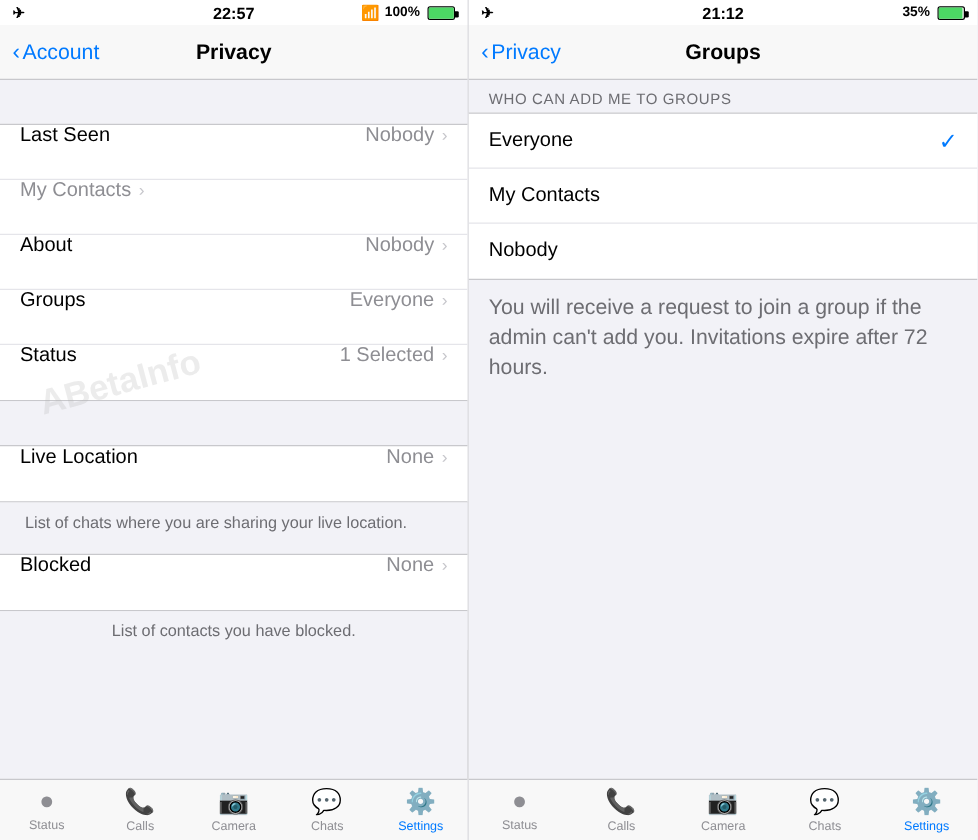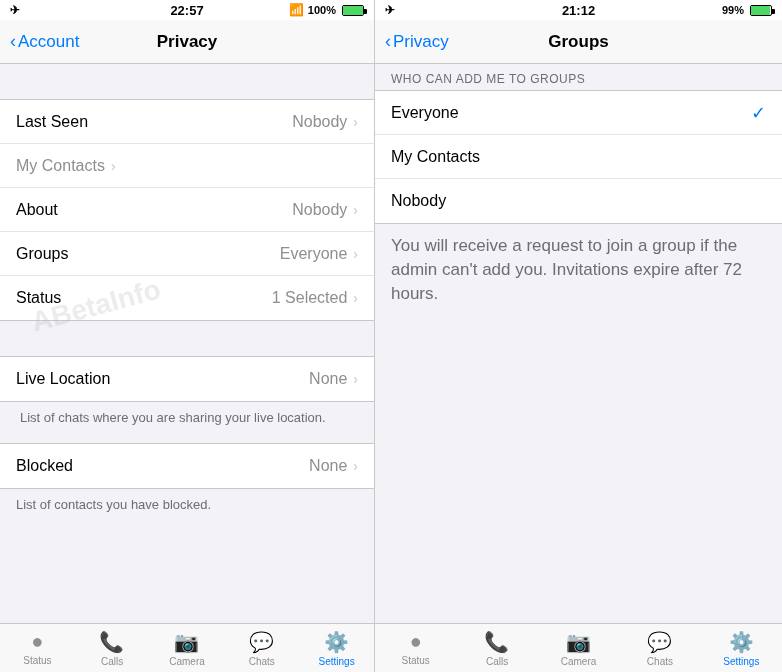--- a/index.html
+++ b/index.html
@@ -8,21 +8,21 @@
     
     .left-panel { width: 375px; height: 672px; background: #f2f2f7; display: flex; flex-direction: column; border-right: 1px solid #c8c8cc; }
 
     .nav-bar-left { height: 44px; background: #f8f8f8; border-bottom: 1px solid #c8c8cc; display: flex; align-items: center; padding: 0 10px; position: relative; }
     .nav-bar-left .back-btn { color: #007aff; font-size: 17px; display: flex; align-items: center; gap: 2px; cursor: pointer; }
     .nav-bar-left .title { position: absolute; left: 50%; transform: translateX(-50%); font-size: 17px; font-weight: 600; color: #000; }
 
     .section-spacer { height: 35px; background: #f2f2f7; }
 
     .list-section { background: #fff; border-top: 1px solid #c8c8cc; border-bottom: 1px solid #c8c8cc; }
-    .list-row { height: 44px; display: flex; align-items: center; padding: 0 16px; border-bottom: 1px solid #e5e5ea; position: relative; }
+    .list-row { height: 44px; display: flex; align-items: flex-start; padding: 0 16px; border-bottom: 1px solid #e5e5ea; position: relative; }
     .list-row:last-child { border-bottom: none; }
     .list-row .row-label { font-size: 16px; color: #000; flex: 1; }
     .list-row .row-value { font-size: 16px; color: #8e8e93; margin-right: 6px; }
     .list-row .chevron { color: #c7c7cc; font-size: 14px; }
 
     .section-note { background: #f2f2f7; padding: 8px 20px; font-size: 13px; color: #6d6d72; }
 
     
     .tab-bar { height: 49px; background: #f8f8f8; border-top: 1px solid #c8c8cc; display: flex; align-items: center; margin-top: auto; }
     .tab-item { flex: 1; display: flex; flex-direction: column; align-items: center; justify-content: center; gap: 2px; cursor: pointer; }
@@ -129,21 +129,21 @@
 
   <div style="height:10px;background:#f2f2f7;"></div>
 
   <div class="list-section">
     <div class="list-row">
       <span class="row-label">Blocked</span>
       <span class="row-value">None</span>
       <span class="chevron">›</span>
     </div>
   </div>
-  <div class="section-note" style="font-size:13px;color:#6d6d72;padding:8px 16px;background:#f2f2f7;">List of contacts you have blocked.</div>
+  <div class="section-note" style="font-size:13px;color:#6d6d72;padding:8px 16px;background:#f2f2f7;text-align:center;">List of contacts you have blocked.</div>
 
   <div class="tab-bar" style="margin-top:auto;">
     <div class="tab-item">
       <span class="tab-icon" style="font-size:20px;color:#8e8e93;">●</span>
       <span class="tab-label">Status</span>
     </div>
     <div class="tab-item">
       <span class="tab-icon" style="font-size:20px;color:#8e8e93;">📞</span>
       <span class="tab-label">Calls</span>
     </div>
@@ -163,21 +163,21 @@
 </div>
 
 <div class="right-panel">
 
   <div style="height:20px; background:#fff; display:flex; align-items:center; padding:0 10px; font-size:12px; font-weight:600; position:relative;">
     <div style="display:flex;align-items:center;gap:4px;">
       <span style="font-size:12px;">✈</span>
     </div>
     <span style="position:absolute;left:50%;transform:translateX(-50%);font-size:13px;font-weight:600;">21:12</span>
     <div style="display:flex;align-items:center;gap:4px;margin-left:auto;">
-      <span style="font-size:11px;">99%</span>
+      <span style="font-size:11px;">35%</span>
       <div class="battery-bar">
           <div class="battery-fill battery-fill-99"></div>
         </div>
     </div>
   </div>
 
   <div class="nav-bar-right">
     <div class="back-btn">
       <span style="font-size:18px;color:#007aff;">‹</span>
       <span style="color:#007aff;font-size:17px;">Privacy</span>

